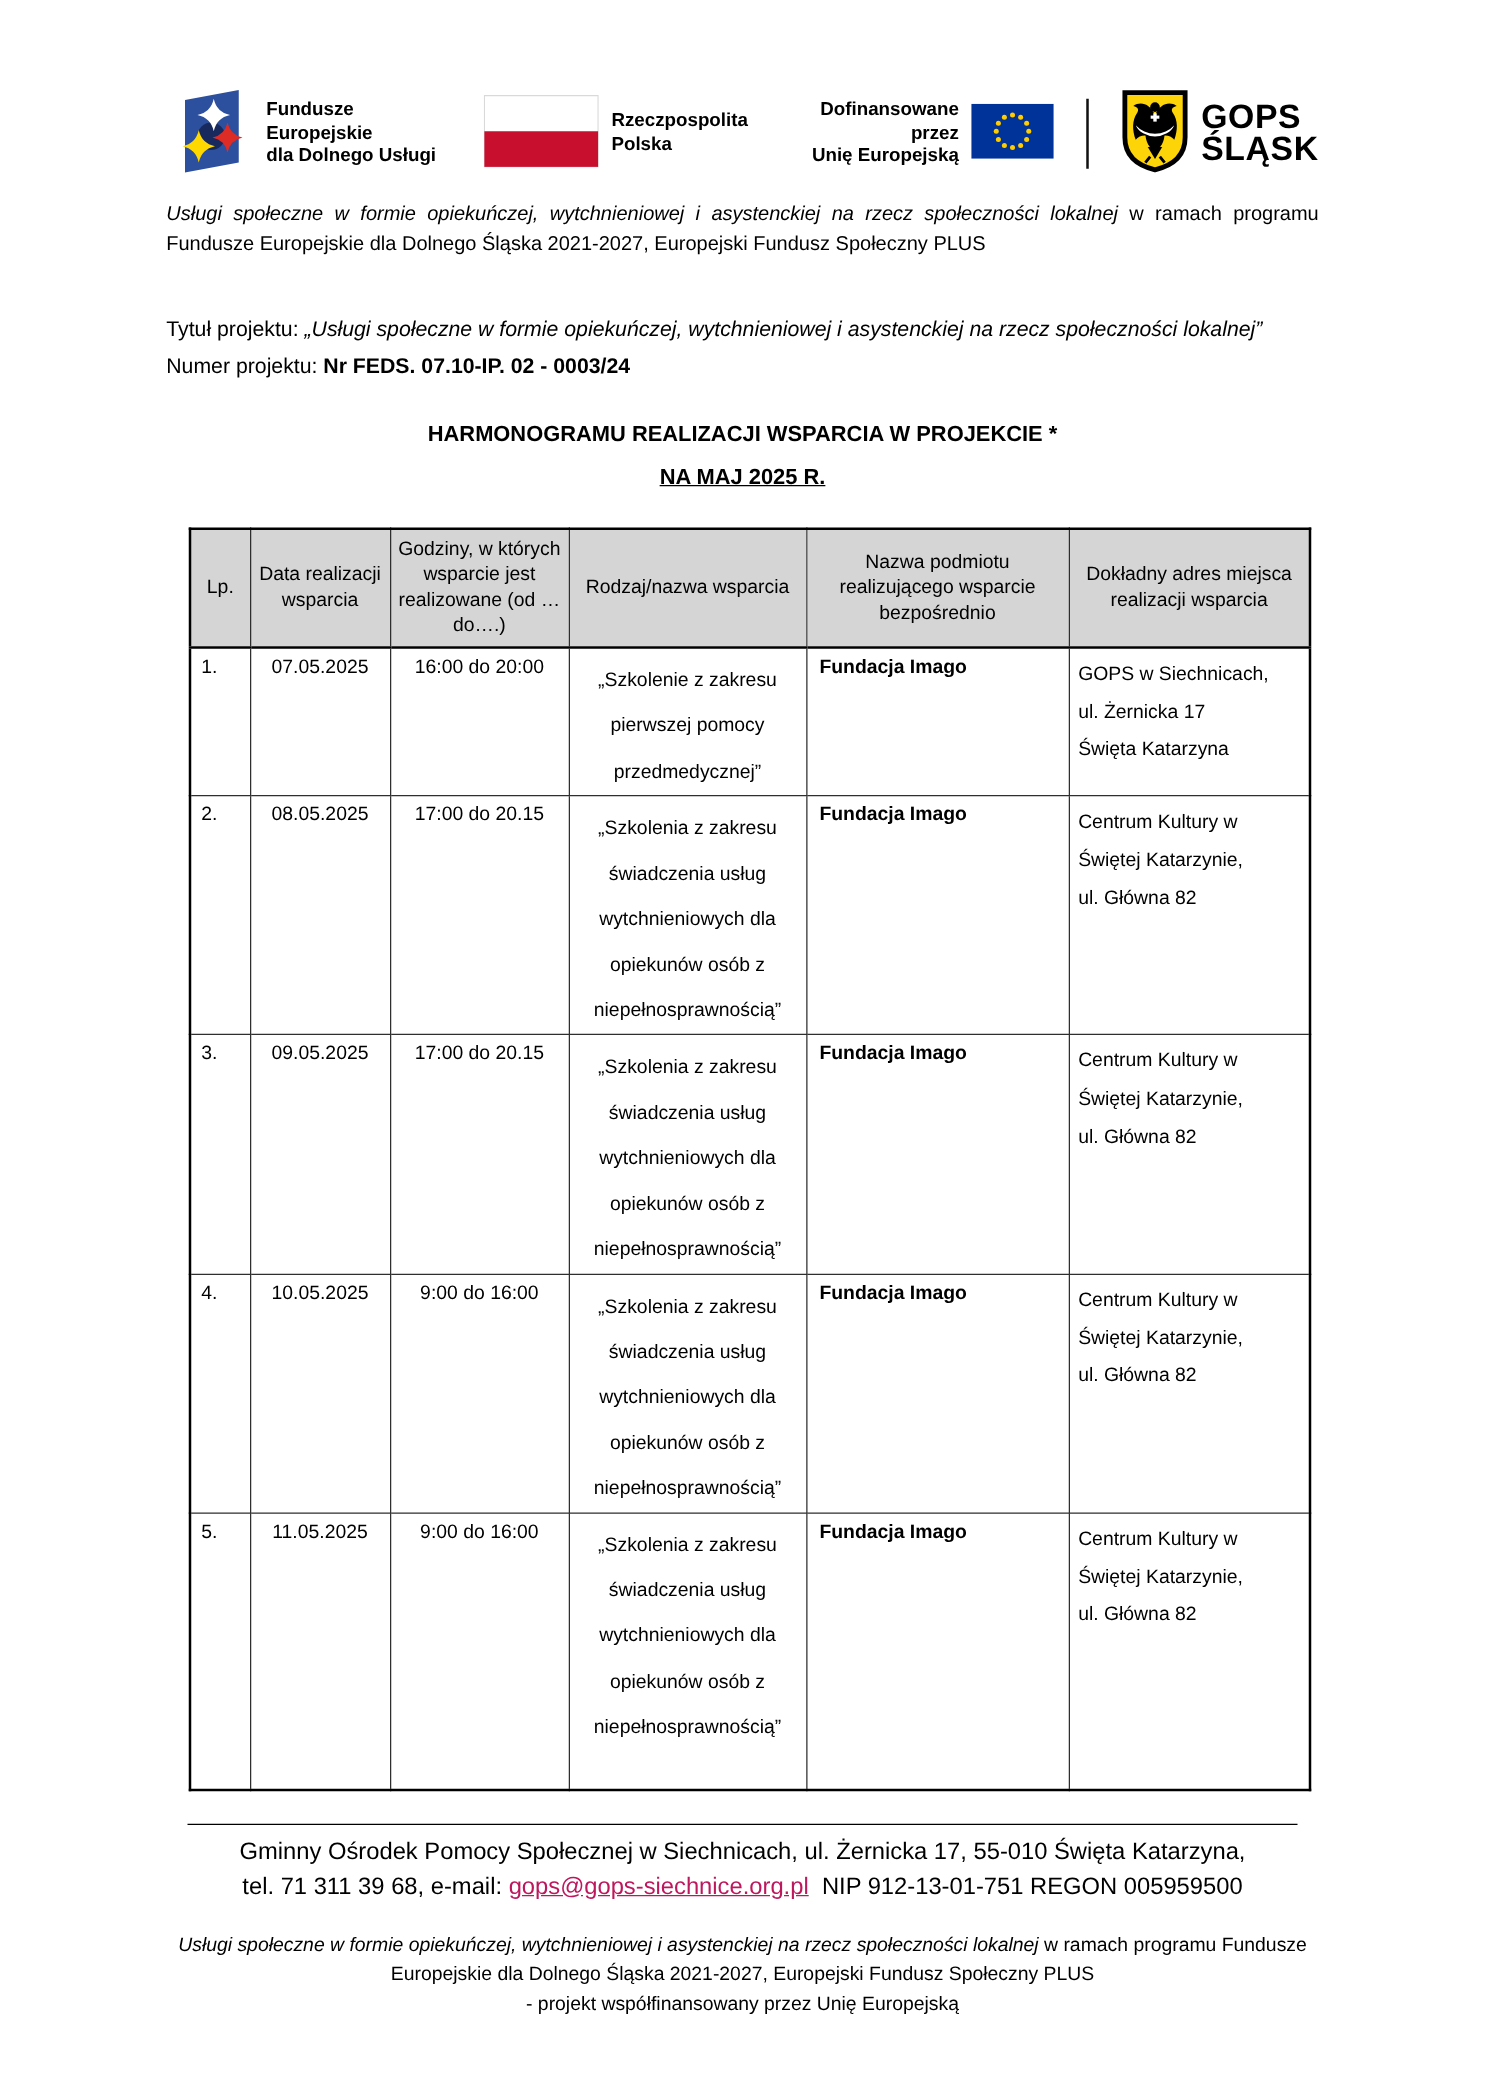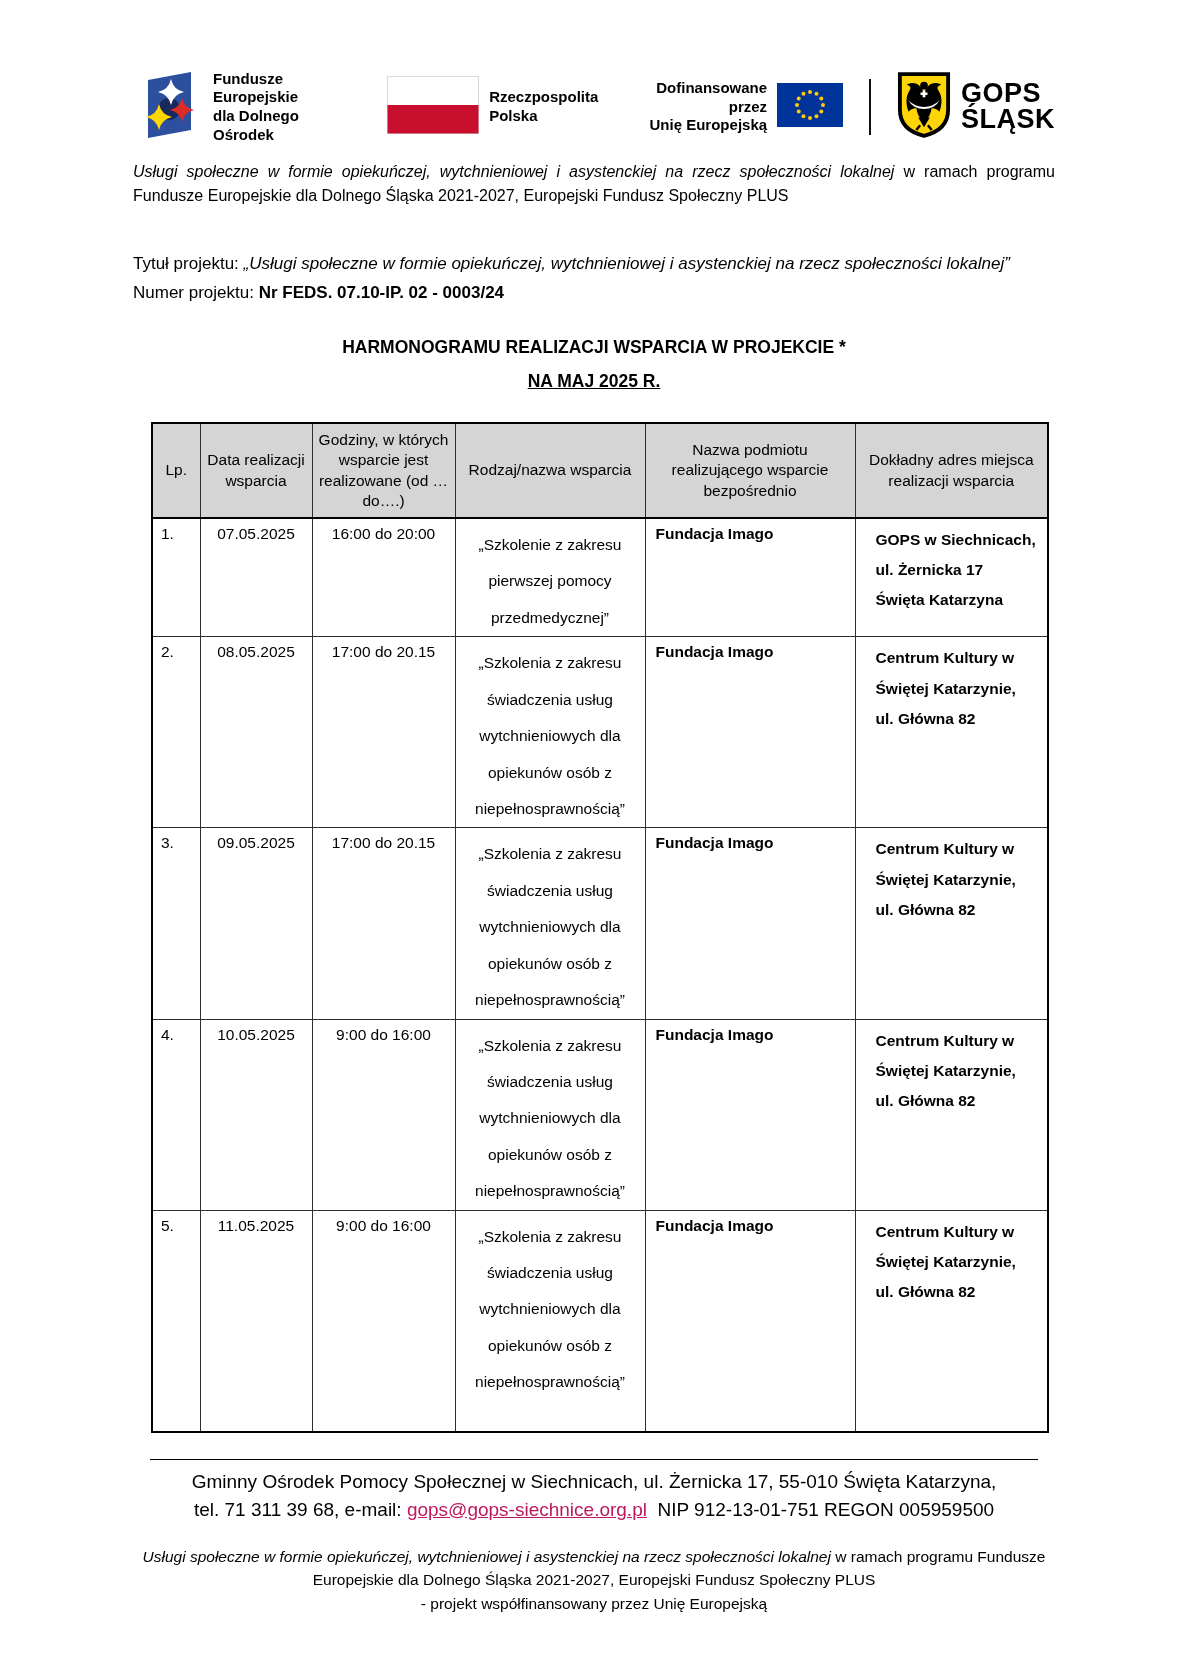--- a/index.html
+++ b/index.html
@@ -48,21 +48,21 @@
     line-height:1.3;
     height:95px;
     vertical-align:middle;
     border-bottom:2px solid #000;
   }
   td.c-lp{text-align:left;padding:6px 2px 0 8px;}
   td.c-date{text-align:center;padding:6px 2px 0 2px;}
   td.c-hours{text-align:center;padding:6px 2px 0 2px;}
   td.c-type{text-align:center;font-weight:normal;line-height:2.35;padding:8px 6px 0 6px;white-space:pre-line;}
   td.c-entity{font-weight:bold;padding:6px 6px 0 10px;}
-  td.c-address{font-weight:bold;line-height:1.95;padding:6px 6px 0 20px;white-space:pre-line;}
+  td.c-address{font-weight:normal;line-height:1.95;padding:6px 6px 0 7px;white-space:pre-line;}
 
   
   .footer-rule{margin:26px auto 0 auto;width:888px;border-top:1.5px solid #000;}
   .footer-org{margin-top:8px;text-align:center;font-size:19px;line-height:1.45;}
   .email-link{color:#be185d;text-decoration:underline;}
   .footer-note{margin-top:22px;text-align:center;font-size:15.5px;line-height:1.5;}
 </style>
 </head>
 <body>
 
@@ -75,21 +75,21 @@
         <svg width="70" height="74" viewBox="0 0 70 74" aria-hidden="true">
           <polygon points="15,12 58,4 58,62 15,70" fill="#2d509e"></polygon>
           <circle cx="36" cy="41" r="11" fill="#18295e"></circle>
           <path d="M38,11 Q40.3,21.7 51,24 Q40.3,26.3 38,37 Q35.7,26.3 25,24 Q35.7,21.7 38,11 Z" fill="#ffffff"></path>
           <path d="M26,36 Q28.3,46.7 39,49 Q28.3,51.3 26,62 Q23.7,51.3 13,49 Q23.7,46.7 26,36 Z" fill="#ffd800"></path>
           <path d="M49,30 Q51.1,39.9 61,42 Q51.1,44.1 49,54 Q46.9,44.1 37,42 Q46.9,39.9 49,30 Z" fill="#dd2c26"></path>
         </svg>
       </span>
       <span class="logo-label">
         <span>Fundusze Europejskie</span><br>
-        <span>dla Dolnego Ośrodek</span>
+        <span>dla Dolnego Usługi</span>
       </span>
     </div>
 
     <div class="logo-group">
       <span>
         <svg width="92" height="58" viewBox="0 0 92 58" aria-hidden="true">
           <rect x="0.5" y="0.5" width="91" height="57" fill="#ffffff" stroke="#d9d9d9"></rect>
           <rect x="0.5" y="29" width="91" height="28.5" fill="#c8102e"></rect>
         </svg>
       </span>

